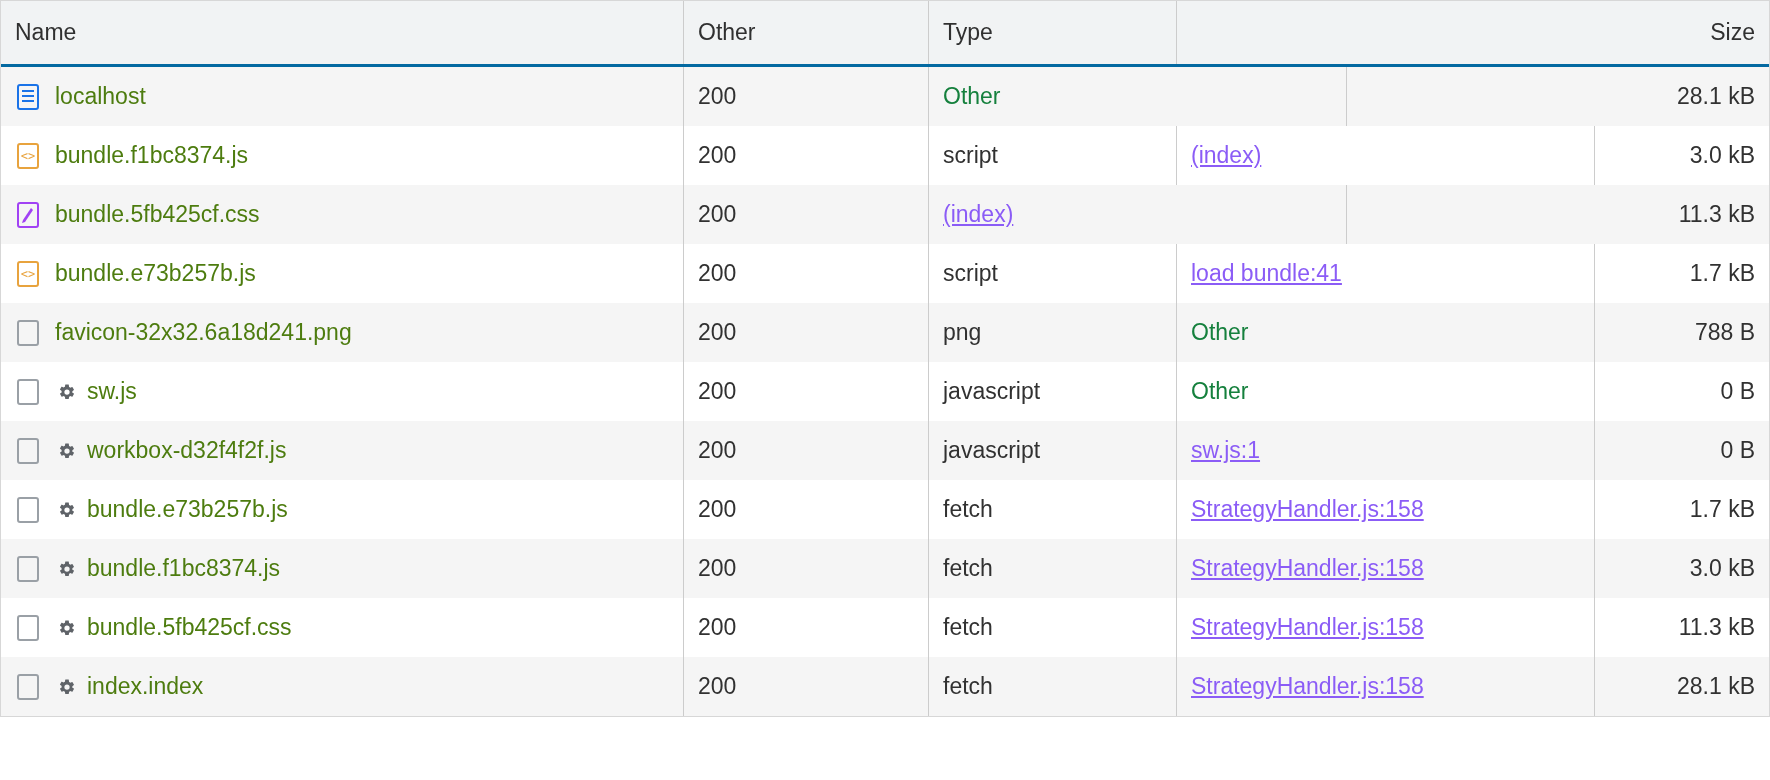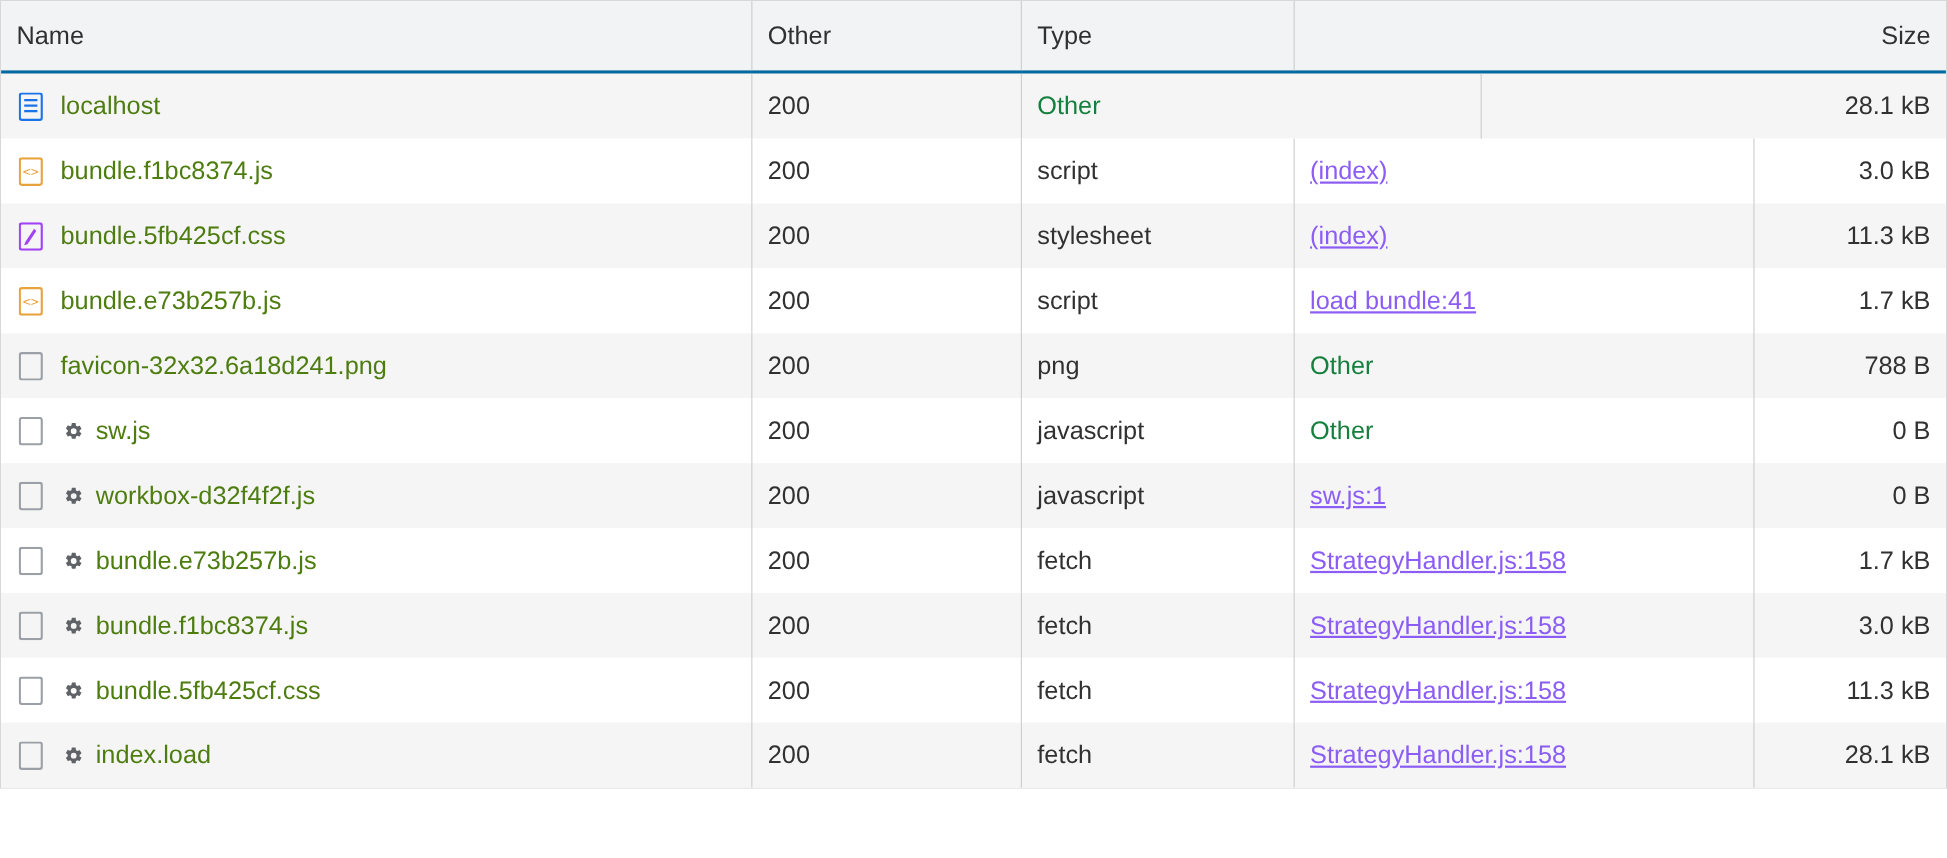--- a/index.html
+++ b/index.html
@@ -119,21 +119,20 @@
         <div class="col col-name">
           <span class="icon-slot">
             <svg width="22" height="26" viewBox="0 0 22 26">
               <rect x="1" y="1" width="20" height="24" rx="2" fill="none" stroke="#a142f4" stroke-width="2"></rect>
               <path d="M6 18 L14 6 L16 8 L8 20 L5 21 Z" fill="#a142f4"></path>
             </svg>
           </span>
           <span class="name-text">bundle.5fb425cf.css</span>
         </div>
         <div class="col col-status">200</div>
-        <div class="col col-type">stylesheet</div>
         <div class="col col-initiator">
           <span class="initiator-link">(index)</span>
         </div>
         <div class="col col-size">11.3 kB</div>
       </div>
       <div class="data-row">
         <div class="col col-name">
           <span class="icon-slot">
             <svg width="22" height="26" viewBox="0 0 22 26">
               <rect x="1" y="1" width="20" height="24" rx="2" fill="none" stroke="#e8a33d" stroke-width="2"></rect>
@@ -275,21 +274,21 @@
           <span class="icon-slot">
             <svg width="22" height="26" viewBox="0 0 22 26">
               <rect x="1" y="1" width="20" height="24" rx="2" fill="none" stroke="#9aa0a6" stroke-width="2"></rect>
             </svg>
           </span>
           <span class="gear-slot">
             <svg width="18" height="18" viewBox="0 0 24 24">
               <path fill="#5f6368" d="M19.14,12.94a7.07,7.07,0,0,0,.05-.94,7.07,7.07,0,0,0-.05-.94l2.03-1.58a.5.5,0,0,0,.12-.64l-1.92-3.32a.5.5,0,0,0-.6-.22l-2.39.96a7.22,7.22,0,0,0-1.62-.94l-.36-2.54A.5.5,0,0,0,13.9,2h-3.8a.5.5,0,0,0-.49.42L9.25,4.96a7.22,7.22,0,0,0-1.62.94l-2.39-.96a.5.5,0,0,0-.6.22L2.72,8.48a.5.5,0,0,0,.12.64l2.03,1.58a7.07,7.07,0,0,0-.05.94,7.07,7.07,0,0,0,.05.94L2.84,14.16a.5.5,0,0,0-.12.64l1.92,3.32a.5.5,0,0,0,.6.22l2.39-.96a7.22,7.22,0,0,0,1.62.94l.36,2.54a.5.5,0,0,0,.49.42h3.8a.5.5,0,0,0,.49-.42l.36-2.54a7.22,7.22,0,0,0,1.62-.94l2.39.96a.5.5,0,0,0,.6-.22l1.92-3.32a.5.5,0,0,0-.12-.64ZM12,15.5A3.5,3.5,0,1,1,15.5,12,3.5,3.5,0,0,1,12,15.5Z"></path>
             </svg>
           </span>
-          <span class="name-text">index.load</span>
+          <span class="name-text">index.index</span>
         </div>
         <div class="col col-status">200</div>
         <div class="col col-type">fetch</div>
         <div class="col col-initiator">
           <span class="initiator-link">StrategyHandler.js:158</span>
         </div>
         <div class="col col-size">28.1 kB</div>
       </div>
     </div>
 

